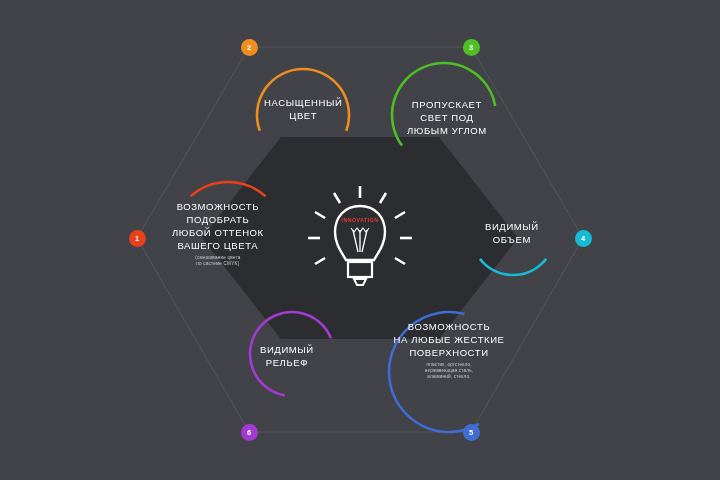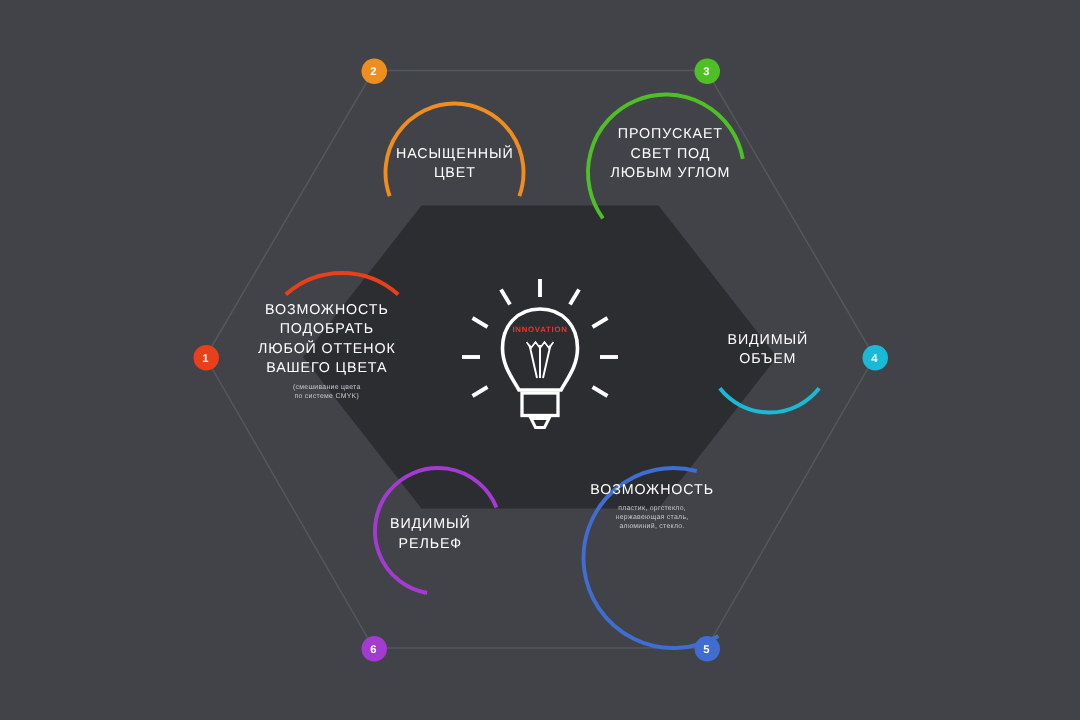--- a/index.html
+++ b/index.html
@@ -112,31 +112,33 @@
         <span class="ln">ВАШЕГО ЦВЕТА</span>
         <span class="label-sub">
           <span class="ln">(смешивание цвета</span>
           <span class="ln">по системе CMYK)</span>
         </span>
       </div>
       <div class="label-block" style="left: 264px; top: 96px;">
         <span class="ln">НАСЫЩЕННЫЙ</span>
         <span class="ln">ЦВЕТ</span>
       </div>
-      <div class="label-block" style="left: 407px; top: 83px;">
+      <div class="label-block" style="left: 407px; top: 98px;">
         <span class="ln">ПРОПУСКАЕТ</span>
         <span class="ln">СВЕТ ПОД</span>
         <span class="ln">ЛЮБЫМ УГЛОМ</span>
       </div>
       <div class="label-block" style="left: 485px; top: 220px;">
         <span class="ln">ВИДИМЫЙ</span>
         <span class="ln">ОБЪЕМ</span>
       </div>
       <div class="label-block" style="left: 393.5px; top: 320px;">
         <span class="ln">ВОЗМОЖНОСТЬ</span>
+        <span class="ln">НА ЛЮБЫЕ ЖЕСТКИЕ</span>
+        <span class="ln">ПОВЕРХНОСТИ</span>
         <span class="label-sub">
           <span class="ln">пластик, оргстекло,</span>
           <span class="ln">нержавеющая сталь,</span>
           <span class="ln">алюминий, стекло.</span>
         </span>
       </div>
       <div class="label-block" style="left: 260px; top: 343px;">
         <span class="ln">ВИДИМЫЙ</span>
         <span class="ln">РЕЛЬЕФ</span>
       </div>

